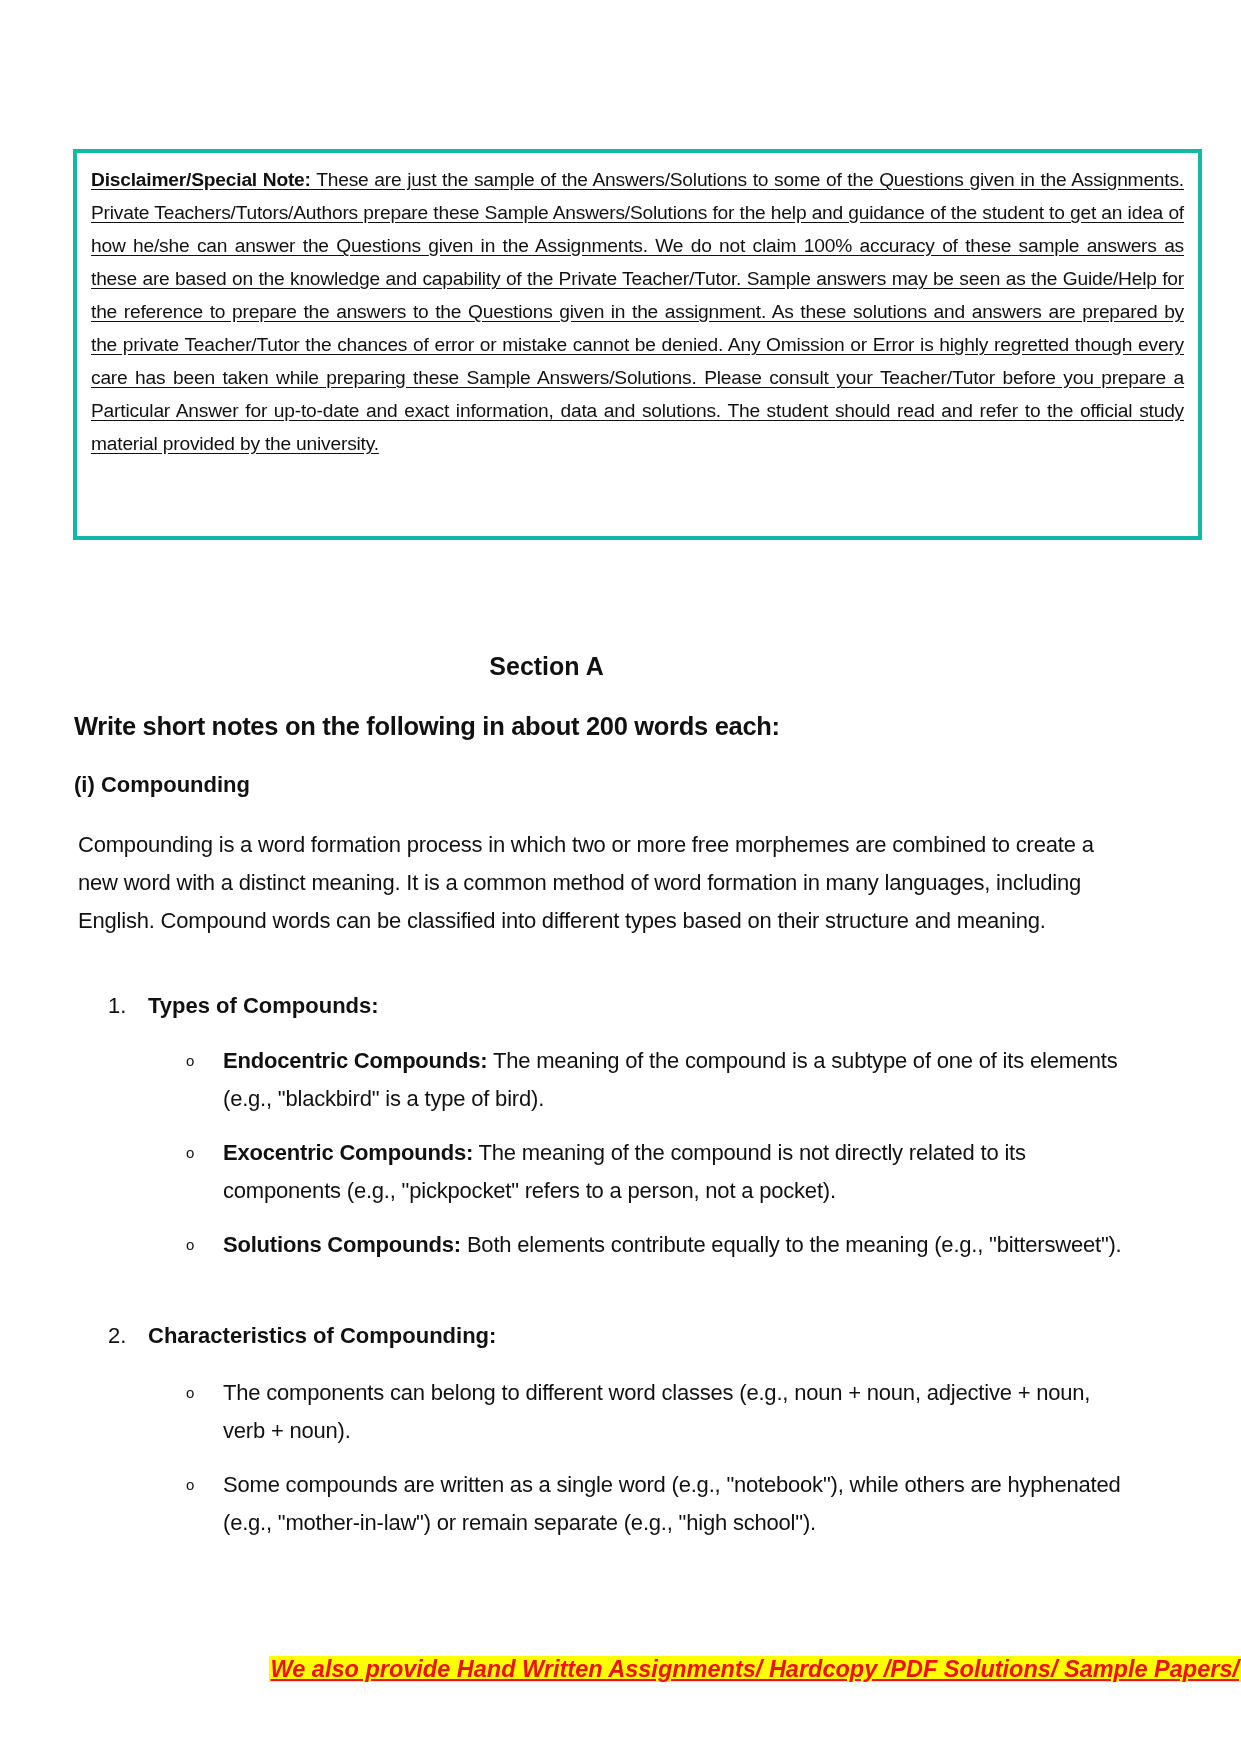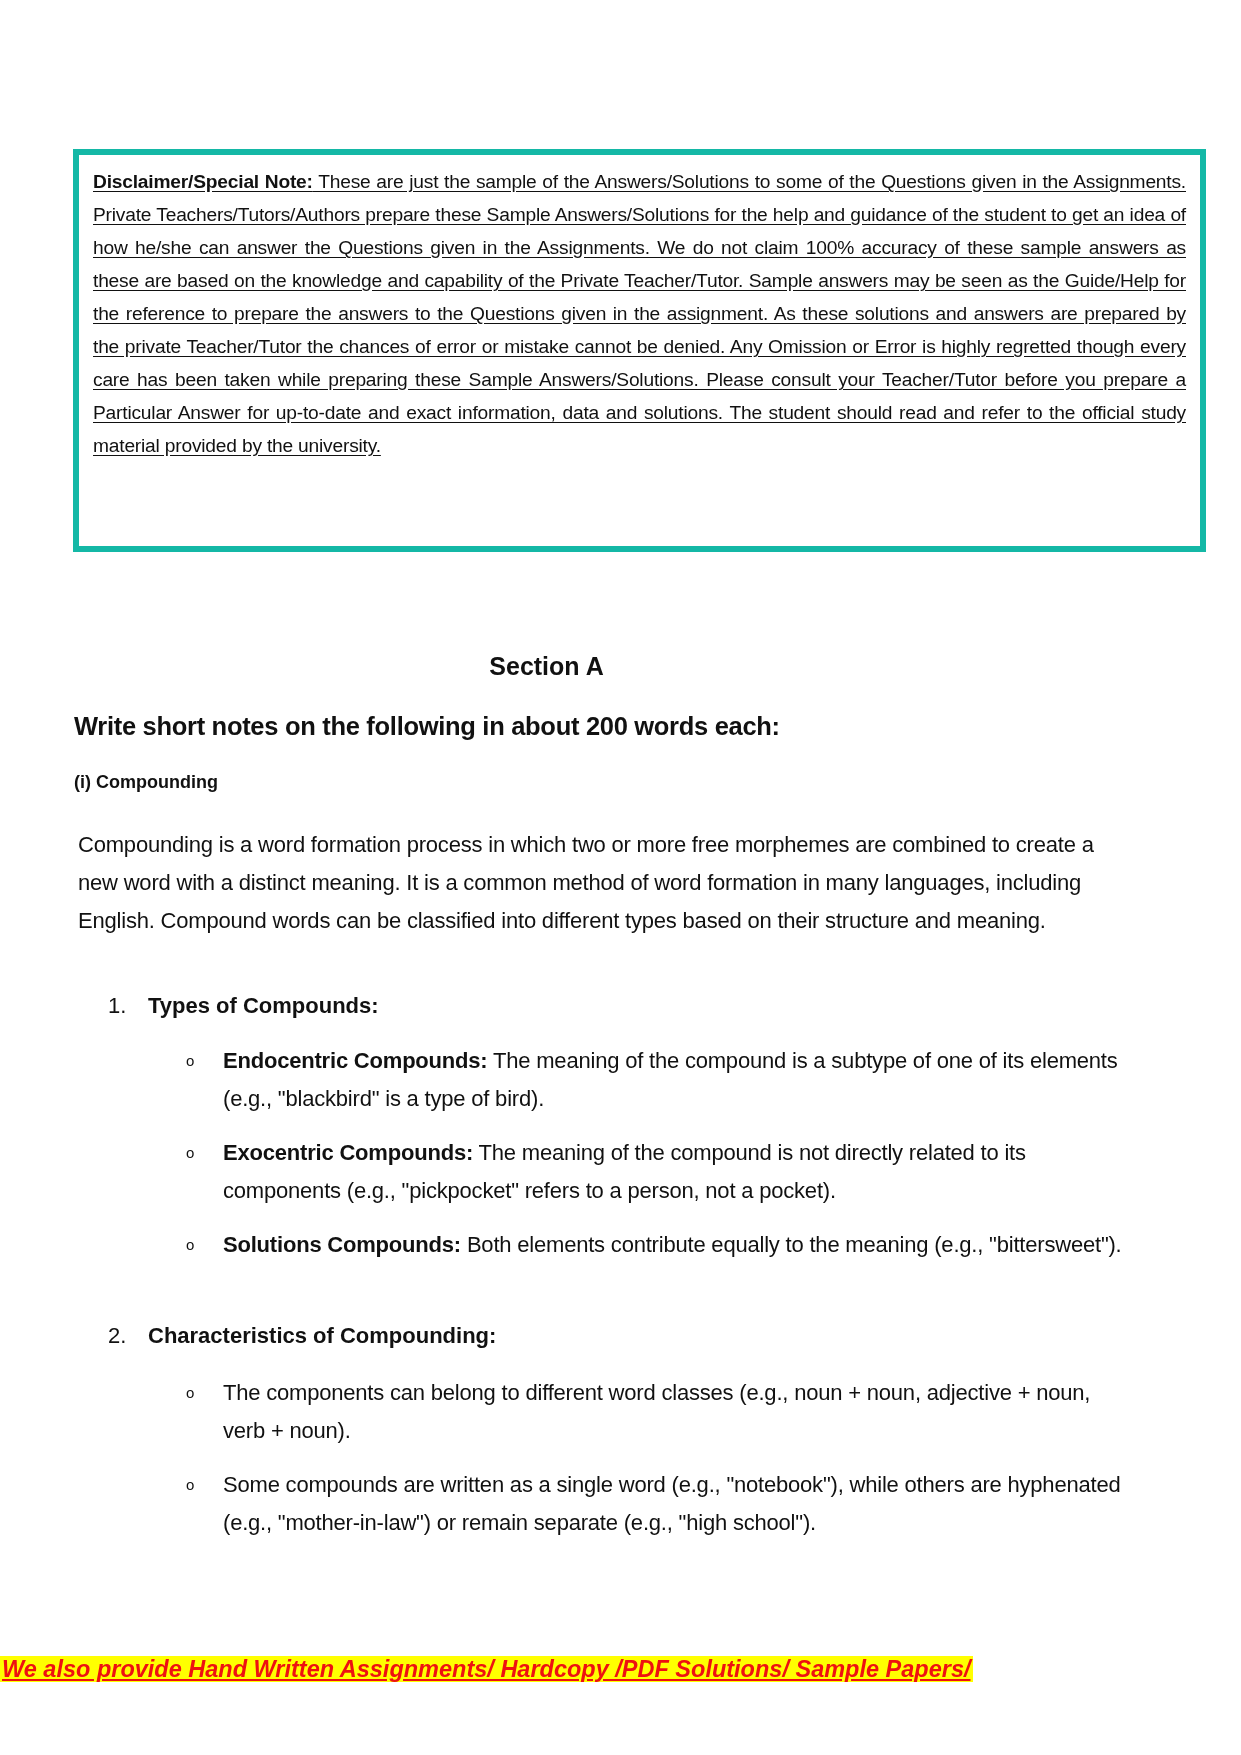--- a/index.html
+++ b/index.html
@@ -10,22 +10,22 @@
       font-family: "Liberation Sans", sans-serif;
       color: #111111;
       overflow: hidden;
     }
     .disclaimer-box {
       position: absolute;
       left: 73px;
       top: 149px;
       width: 1093px;
       height: 357px;
-      border: 6px solid #14b8a6;
-      padding: 10px 14px 24px 14px;
+      border: 4px solid #14b8a6;
+      padding: 10px 14px 16px 14px;
       box-sizing: content-box;
     }
     .disclaimer-text {
       font-size: 19.2px;
       line-height: 33px;
       text-align: justify;
       text-decoration: underline;
       text-underline-offset: 3px;
       letter-spacing: -0.2px;
       margin: 0;
@@ -44,21 +44,21 @@
       position: absolute;
       left: 74px; top: 712px;
       font-weight: bold;
       font-size: 25.5px;
       letter-spacing: -0.3px;
     }
     .subheading {
       position: absolute;
       left: 74px; top: 772px;
       font-weight: bold;
-      font-size: 18px;
+      font-size: 22px;
     }
     .intro {
       position: absolute;
       left: 74px; top: 822px;
       width: 1060px;
       font-size: 22px;
       line-height: 38px;
       margin: 4px;
       letter-spacing: -0.2px;
     }
@@ -82,21 +82,21 @@
       left: 0; top: 0;
       font-size: 15px;
     }
     .bullet .body { margin-left: 37px; display: block; }
     .bullet b { font-weight: bold; }
 
     .promo {
       position: absolute;
       left: 0; width: 1241px;
       top: 1652px;
-      text-align: left;
+      text-align: right;
       font-style: italic;
       font-weight: bold;
       font-size: 23.5px;
       line-height: 34px;
       color: #ee1111;
     }
     .promo span {
       background: #ffff00;
       text-decoration: underline;
       text-decoration-color: #ee1111;

